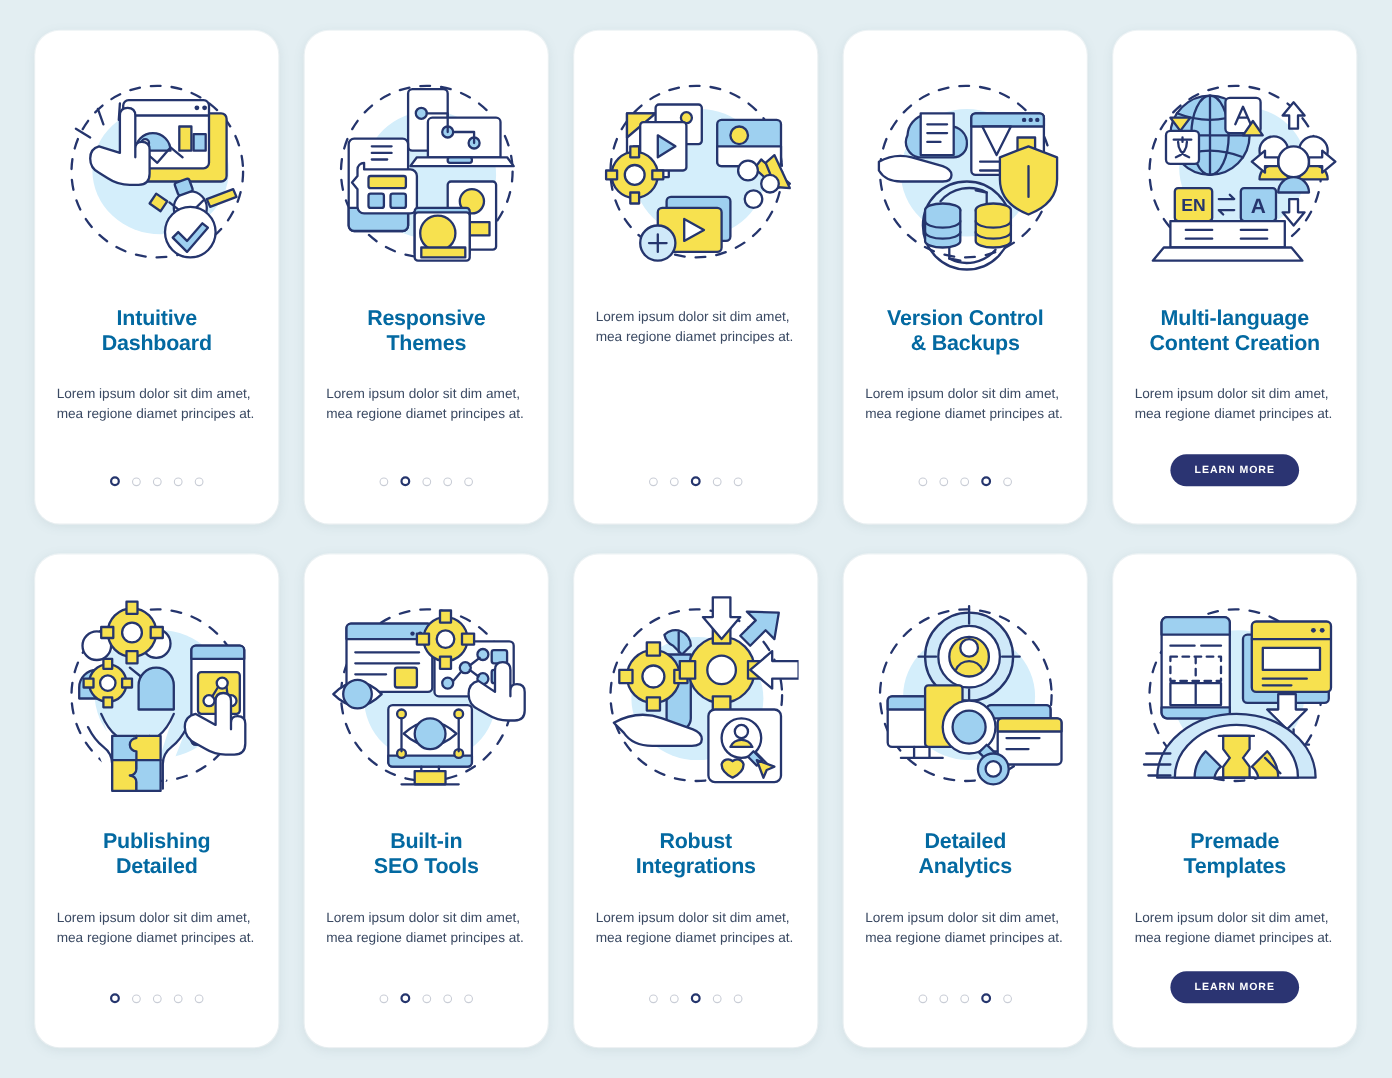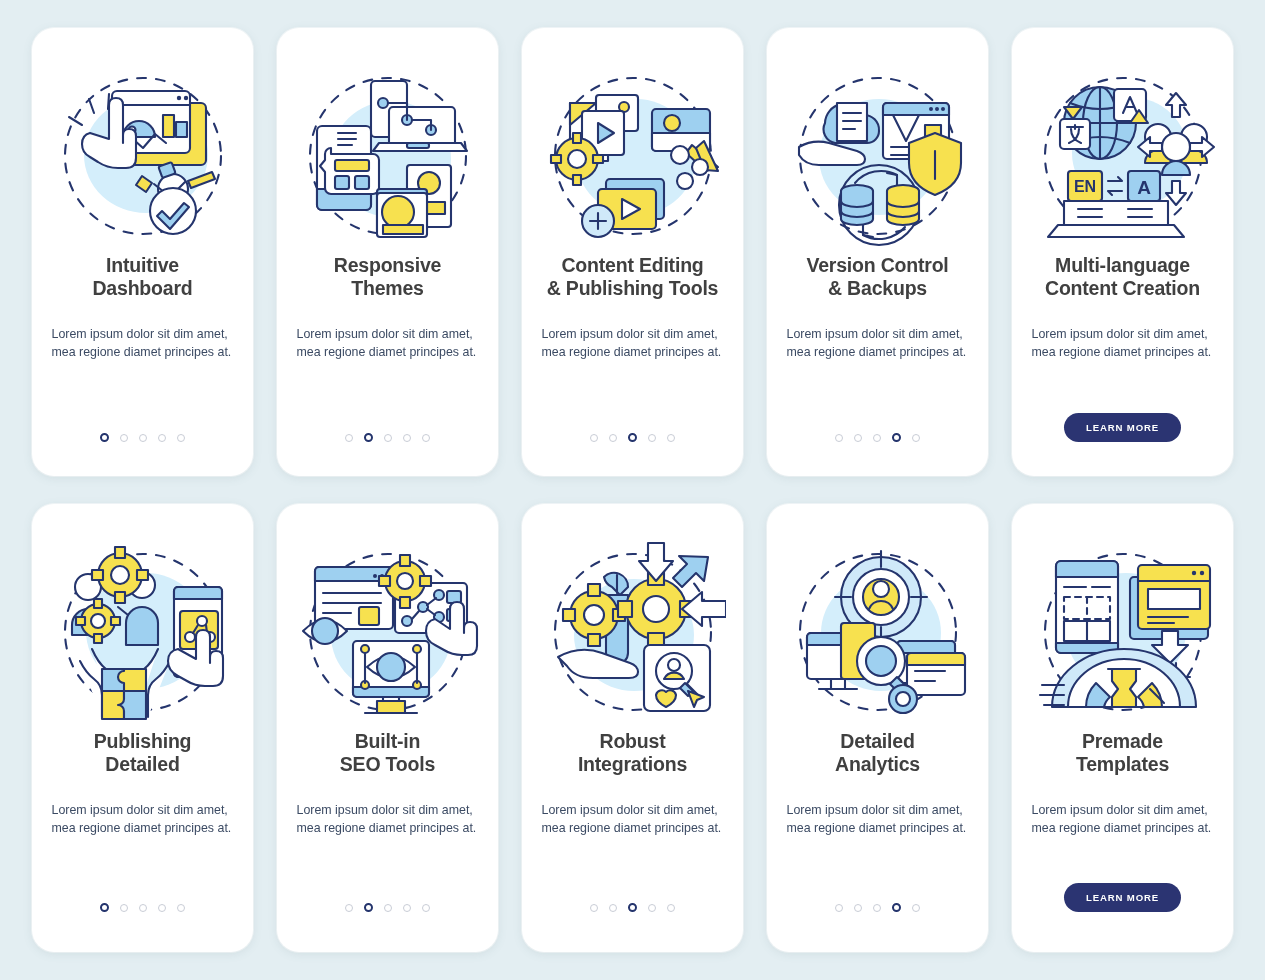--- a/index.html
+++ b/index.html
@@ -41,26 +41,26 @@
     width: 100%;
     height: 196px;
     display: flex;
     align-items: center;
     justify-content: center;
     flex: 0 0 auto;
   }
   .illus-wrap svg { display: block; }
 
   .title {
-    margin-top: 0;
+    margin-top: 24px;
     font-size: 19.5px;
     font-weight: bold;
     line-height: 1.18;
     text-align: center;
-    color: #404040;
+    color: #0369a1;
     letter-spacing: -0.2px;
     flex: 0 0 auto;
     white-space: pre-line;
   }
 
   .body-text {
     margin-top: 26px;
     font-size: 12.4px;
     line-height: 1.42;
     text-align: left;
@@ -231,22 +231,20 @@
         <circle class="stf" cx="140" cy="92" r="9"></circle>
         <circle class="stf" cx="160" cy="104" r="8"></circle>
         <circle class="stf" cx="145" cy="118" r="8"></circle>
         <rect class="bl" x="66" y="116" width="58" height="40" rx="4"></rect>
         <rect class="yl" x="58" y="126" width="58" height="40" rx="4"></rect>
         <path class="stf" d="M82 136 l18 10 l-18 10 z"></path>
         <circle class="bll" cx="58" cy="158" r="16"></circle>
         <path class="st" d="M58 150 v16 M50 158 h16"></path>
       </svg>
     </div>
-    <div class="title">Content Editing
-&amp; Publishing Tools</div>
     <div class="body-text">Lorem ipsum dolor sit dim amet, mea regione diamet principes at.</div>
     <div class="footer">
       <div class="dots">
         <span class="dot"></span>
         <span class="dot"></span>
         <span class="dot active"></span>
         <span class="dot"></span>
         <span class="dot"></span>
       </div>
     </div>

